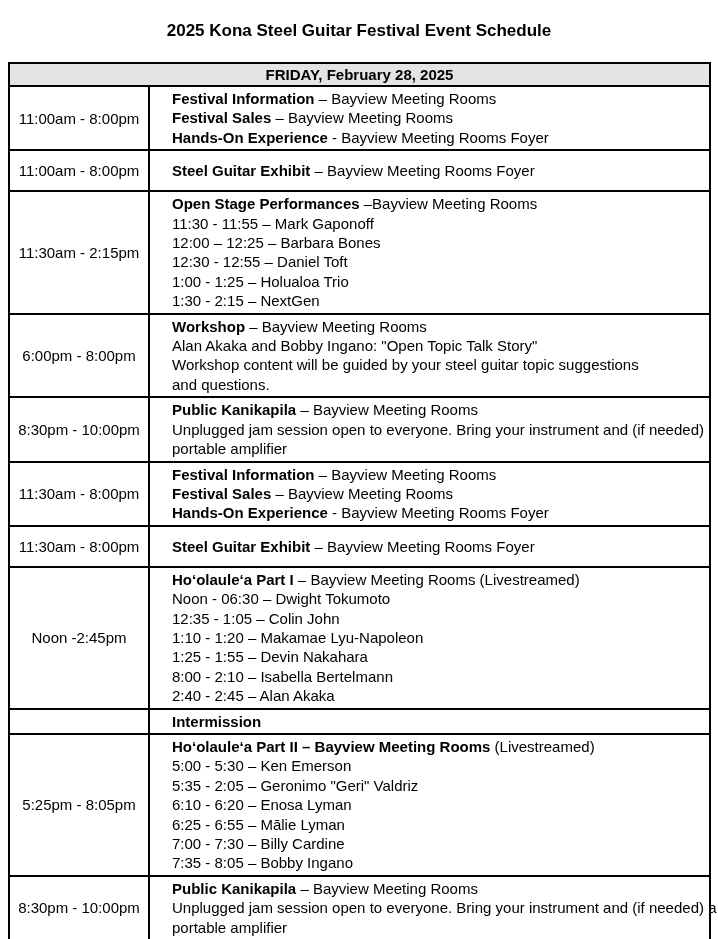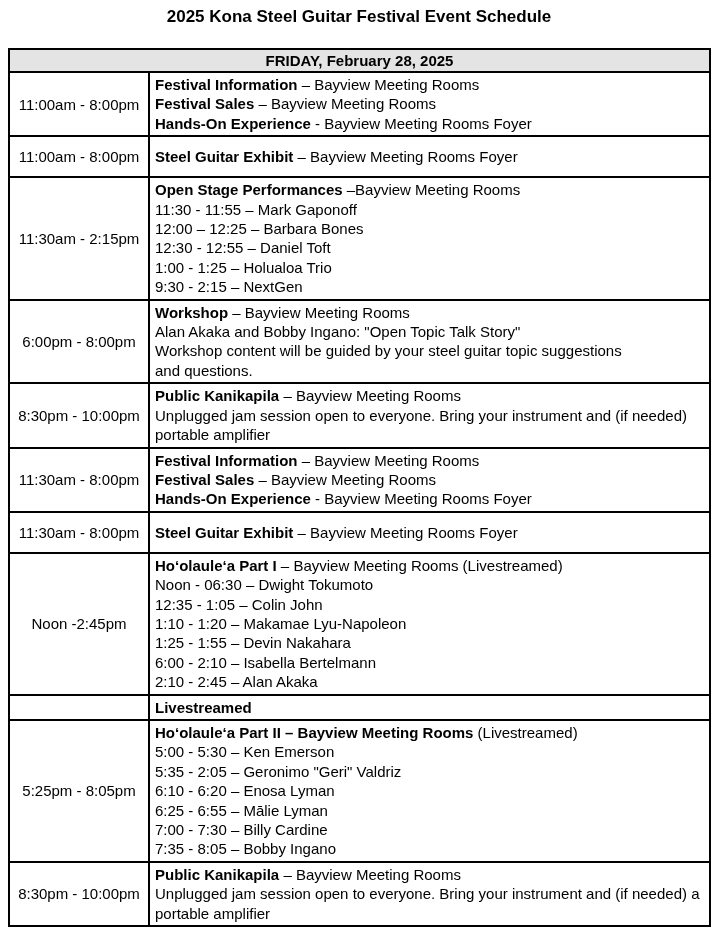--- a/index.html
+++ b/index.html
@@ -11,21 +11,21 @@
   }
   body {
     width: 718px;
     min-height: 939px;
     position: relative;
   }
   .page-title {
     font-size: 17px;
     font-weight: bold;
     text-align: center;
-    padding-top: 6px;
+    padding-top: 20px;
     line-height: 21px;
     letter-spacing: 0px;
   }
   table.schedule {
     border-collapse: collapse;
     table-layout: fixed;
     width: 703px;
     margin: 21px 7px 0 8px;
   }
   table.schedule col.c-time { width: 140px; }
@@ -42,21 +42,21 @@
     line-height: 19px;
   }
   td.time {
     text-align: center;
     vertical-align: middle;
     font-size: 15px;
     padding: 10px 1px;
     line-height: 19px;
   }
   td.content {
-    padding: 2px 5px;
+    padding: 2px 22px;
     font-size: 15px;
     vertical-align: middle;
   }
   .line {
     line-height: 19.4px;
     white-space: nowrap;
   }
   .b { font-weight: bold; }
   .revision {
     font-size: 14px;
@@ -94,21 +94,21 @@
         </td>
       </tr>
       <tr>
         <td class="time">11:30am - 2:15pm</td>
         <td class="content">
           <div class="line"><span class="b">Open Stage Performances</span><span> –Bayview Meeting Rooms</span></div>
           <div class="line"><span>11:30 - 11:55 – Mark Gaponoff</span></div>
           <div class="line"><span>12:00 – 12:25 – Barbara Bones</span></div>
           <div class="line"><span>12:30 - 12:55 – Daniel Toft</span></div>
           <div class="line"><span>1:00 - 1:25 – Holualoa Trio</span></div>
-          <div class="line"><span>9:30 - 2:15 – NextGen</span></div>
+          <div class="line"><span>1:30 - 2:15 – NextGen</span></div>
         </td>
       </tr>
       <tr>
         <td class="time">6:00pm - 8:00pm</td>
         <td class="content">
           <div class="line"><span class="b">Workshop</span><span> – Bayview Meeting Rooms</span></div>
           <div class="line"><span>Alan Akaka and Bobby Ingano: "Open Topic Talk Story"</span></div>
           <div class="line"><span>Workshop content will be guided by your steel guitar topic suggestions</span></div>
           <div class="line"><span>and questions.</span></div>
         </td>
@@ -136,28 +136,28 @@
         </td>
       </tr>
       <tr>
         <td class="time">Noon -2:45pm</td>
         <td class="content">
           <div class="line"><span class="b">Hoʻolauleʻa Part I</span><span> – Bayview Meeting Rooms (Livestreamed)</span></div>
           <div class="line"><span>Noon - 06:30 – Dwight Tokumoto</span></div>
           <div class="line"><span>12:35 - 1:05 – Colin John</span></div>
           <div class="line"><span>1:10 - 1:20 – Makamae Lyu-Napoleon</span></div>
           <div class="line"><span>1:25 - 1:55 – Devin Nakahara</span></div>
-          <div class="line"><span>6:00 - 2:10 – Isabella Bertelmann</span></div>
-          <div class="line"><span>2:10 - 2:45 – Alan Akaka</span></div>
+          <div class="line"><span>8:00 - 2:10 – Isabella Bertelmann</span></div>
+          <div class="line"><span>2:40 - 2:45 – Alan Akaka</span></div>
         </td>
       </tr>
       <tr>
         <td class="time"></td>
         <td class="content">
-          <div class="line"><span class="b">Livestreamed</span></div>
+          <div class="line"><span class="b">Intermission</span></div>
         </td>
       </tr>
       <tr>
         <td class="time">5:25pm - 8:05pm</td>
         <td class="content">
           <div class="line"><span class="b">Hoʻolauleʻa Part II – Bayview Meeting Rooms</span><span> (Livestreamed)</span></div>
           <div class="line"><span>5:00 - 5:30 – Ken Emerson</span></div>
           <div class="line"><span>5:35 - 2:05 – Geronimo "Geri" Valdriz</span></div>
           <div class="line"><span>6:10 - 6:20 – Enosa Lyman</span></div>
           <div class="line"><span>6:25 - 6:55 – Mālie Lyman</span></div>

